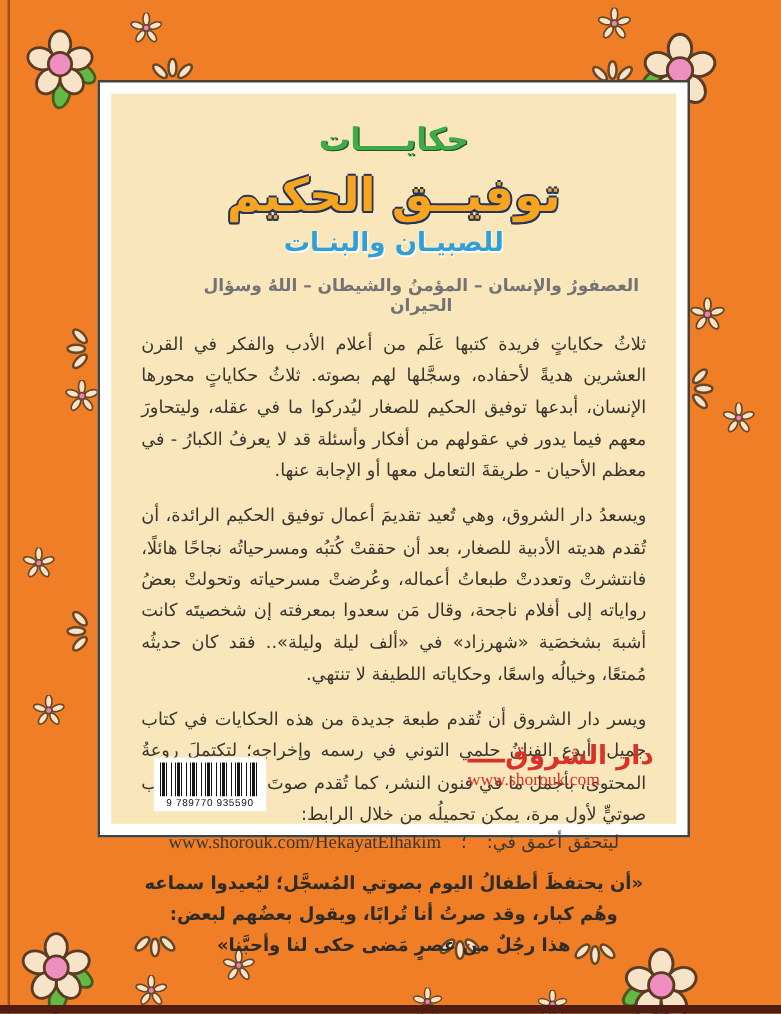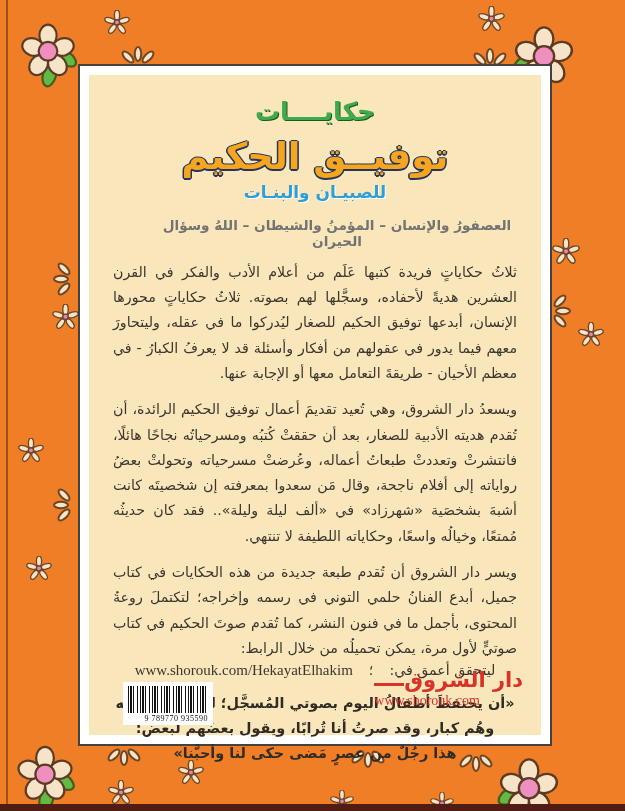--- a/index.html
+++ b/index.html
@@ -8,38 +8,38 @@
     background:#ef7e26;
     font-family:"DejaVu Sans", sans-serif;
   }
   
   .fold-line{position:absolute;left:6px;top:0;width:2px;height:100%;background:rgba(92,42,14,.55);z-index:1;}
   .bottom-strip{position:absolute;left:0;bottom:0;width:100%;height:7px;background:#4f1d13;z-index:6;}
 
   
   .deco{position:absolute;z-index:1;}
   .panel{ 
-    position:absolute;left:78px;top:64px;width:474px;height:682px;
+    position:absolute;left:78px;top:64px;width:474px;height:606px;
     background:#ffffff;border:2px solid #46413a;box-sizing:border-box;
     padding:9px;z-index:3;
   }
   .panel-inner{
     position:relative;width:100%;height:100%;box-sizing:border-box;
     background:#f9e6ba;padding:16px 24px;text-align:center;
   }
   .title-top{
     font-size:25px;font-weight:bold;color:#3faa4a;letter-spacing:1px;
     text-shadow:1px 1px 0 #1e5526;margin-top:6px;
   }
   .title-main{
     font-size:37px;font-weight:bold;color:#f7a51f;line-height:1.05;margin-top:12px;
     text-shadow:-1.5px 0 0 #23355c,1.5px 0 0 #23355c,0 -1.5px 0 #23355c,0 1.5px 0 #23355c,1px 1px 0 #23355c,-1px 1px 0 #23355c;
   }
   .title-sub{
-    font-size:17px;font-weight:bold;color:#2e9fd8;margin-top:5px;
+    font-size:21px;font-weight:bold;color:#2e9fd8;margin-top:5px;
     text-shadow:1px 1px 0 #ffffff;
   }
   .tagline{
     font-size:13.6px;font-weight:bold;color:#737373;margin-top:15px;direction:rtl;margin-left:44px;
   }
   .body-text{direction:rtl;text-align:justify;color:#3a362f;font-size:14.2px;line-height:1.78;}
   .body-text p{margin:11px 0 0 0;}
   .link-line{
     direction:ltr;display:flex;justify-content:center;align-items:baseline;gap:16px;
     color:#3a362f;font-size:14.2px;margin-top:1px;
@@ -57,22 +57,22 @@
   .barcode{
     background:#ffffff;padding:4px 5px 2px 5px;width:80px;
   }
   .barcode .bars{
     height:27px;
     background:repeating-linear-gradient(90deg,
       #141414 0 1px,#ffffff 1px 2px,#141414 2px 4px,#ffffff 4px 5px,
       #141414 5px 6px,#ffffff 6px 9px,#141414 9px 10px,#ffffff 10px 12px);
   }
   .barcode .digits{
-    font-family:Liberation Serif, serif;font-size:8px;color:#111;
-    letter-spacing:.5px;text-align:right;margin-top:1px;white-space:nowrap;
+    font-family:Liberation Sans, sans-serif;font-size:8px;color:#111;
+    letter-spacing:.5px;text-align:center;margin-top:1px;white-space:nowrap;
   }
   .logo{display:flex;flex-direction:column;align-items:flex-start;margin-bottom:16px;}
   .logo-name{display:flex;align-items:flex-end;direction:ltr;}
   .logo-tail{width:30px;height:3px;background:#da3228;margin:0 0 5px 0;}
   .logo-ar{font-size:21px;font-weight:bold;color:#da3228;line-height:1;direction:rtl;}
   .logo-site{font-family:"Liberation Serif", serif;font-size:14px;color:#da3228;margin-top:2px;}
   svg{display:block;}
 </style>
 </head>
 <body>

